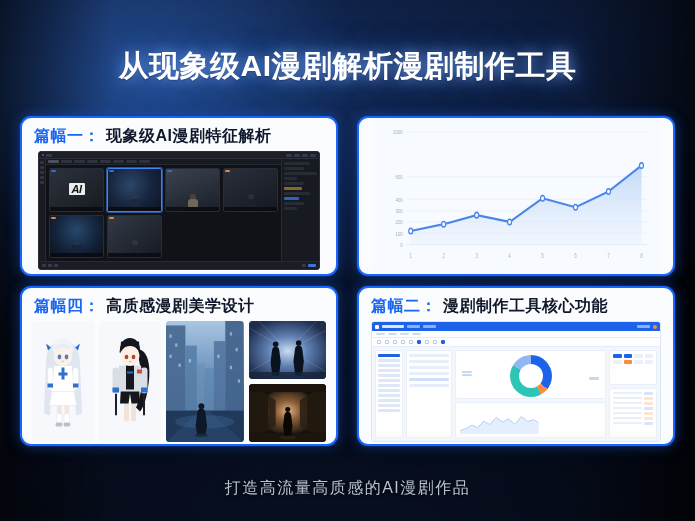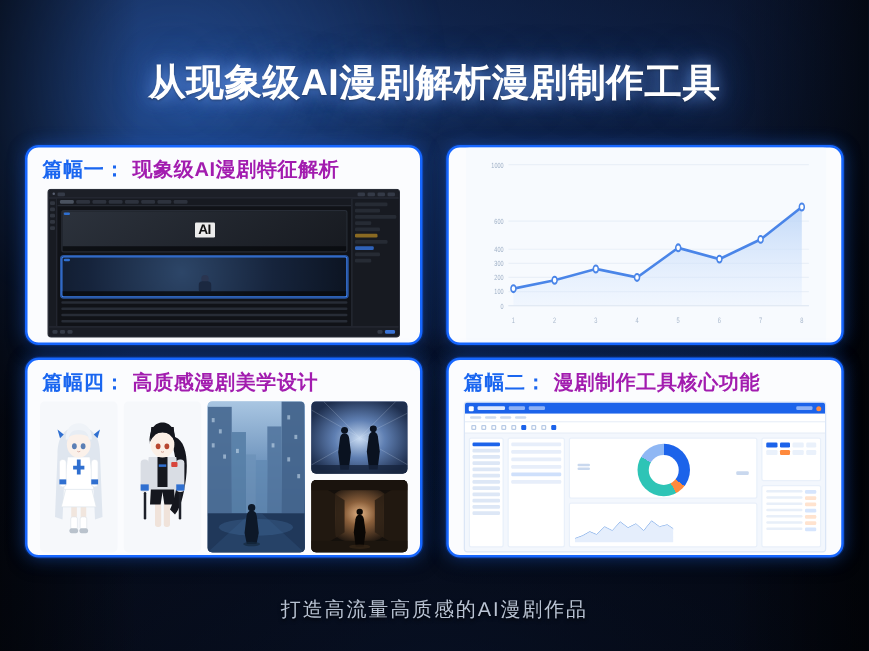--- a/index.html
+++ b/index.html
@@ -47,41 +47,41 @@
   }
   .card{
     position:relative; background:#fbfcfe; border:2px solid #1767ff; border-radius:11px;
     box-shadow:0 0 0 1px rgba(12,60,160,0.35), 0 0 14px rgba(30,110,255,0.45), 0 4px 14px rgba(0,0,0,0.5);
     overflow:hidden; display:flex; flex-direction:column;
   }
   .card-head{
     flex:0 0 auto; padding:8px 10px 4px 12px; display:flex; align-items:baseline; gap:6px; white-space:nowrap;
   }
   .head-index{ color:#1a66f0; font-size:16px; font-weight:700; letter-spacing:0.5px; }
-  .head-title{ color:#a21caf; font-size:16px; font-weight:700; letter-spacing:0.5px; }
+  .head-title{ color:#0f172a; font-size:16px; font-weight:700; letter-spacing:0.5px; }
   .card-body{ flex:1 1 auto; position:relative; padding:0 8px 7px; overflow:hidden; }
 
   
   .editor{
     position:absolute; left:16px; right:16px; top:0; bottom:4px;
     background:#14161c; border:1px solid #2a2e38; border-radius:3px;
     display:flex; flex-direction:column; overflow:hidden;
   }
   .ed-topbar{ height:7px; background:#1c1f27; border-bottom:1px solid #2b2f3a; display:flex; align-items:center; padding:0 3px; gap:2px; }
   .ed-dot{ width:2px; height:2px; border-radius:50%; background:#5a6172; }
   .ed-topbar .spacer{ flex:1; }
   .ed-chip{ width:6px; height:3px; border-radius:1px; background:#343a47; }
   .ed-main{ flex:1; display:flex; min-height:0; }
   .ed-left{ width:7px; background:#181b22; border-right:1px solid #262a34; display:flex; flex-direction:column; gap:2px; padding:2px 1px; }
   .ed-left i{ display:block; height:3px; background:#30353f; border-radius:1px; }
   .ed-center{ flex:1; display:flex; flex-direction:column; min-width:0; background:#101217; }
   .ed-tabs{ height:6px; display:flex; gap:2px; padding:1px 2px; background:#171a21; border-bottom:1px solid #262a33; }
   .ed-tabs b{ display:block; width:11px; height:3px; background:#2d323d; border-radius:1px; }
   .ed-tabs b.on{ background:#4a525f; }
-  .ed-grid{ flex:1; display:grid; grid-template-columns:repeat(1,1fr); grid-template-rows:repeat(2,1fr); gap:3px; padding:3px; }
+  .ed-grid{ flex:1; display:grid; grid-template-columns:repeat(4,1fr); grid-template-rows:repeat(2,1fr); gap:3px; padding:3px;font-style:italic; }
   .thumb{ position:relative; border-radius:2px; overflow:hidden; border:1px solid #272c36; }
   .thumb.sel{ border-color:#3b82f6; box-shadow:0 0 0 1px rgba(59,130,246,0.6); }
   .thumb .cap{ position:absolute; left:0; right:0; bottom:0; height:4px; background:rgba(8,10,14,0.85); }
   .thumb .tag{ position:absolute; left:1px; top:1px; width:5px; height:2px; border-radius:1px; }
   .t1{ background:linear-gradient(145deg,#2c323c,#171a20); }
   .t1 .ai{ position:absolute; left:50%; top:48%; transform:translate(-50%,-50%); font-size:11px; font-weight:800; color:#111; background:#ececec; padding:0 3px; border-radius:1px; letter-spacing:-0.5px; }
   .t2{ background:radial-gradient(circle at 42% 38%, #2d4668 0%, #16243c 55%, #0c1422 100%); }
   .t3{ background:linear-gradient(160deg,#3b4250 0%,#1a1f28 100%); }
   .t4{ background:linear-gradient(150deg,#2a2f3a 0%,#15181f 100%); }
   .t5{ background:radial-gradient(circle at 50% 35%, #27486e 0%, #14243b 55%, #0a111d 100%); }

